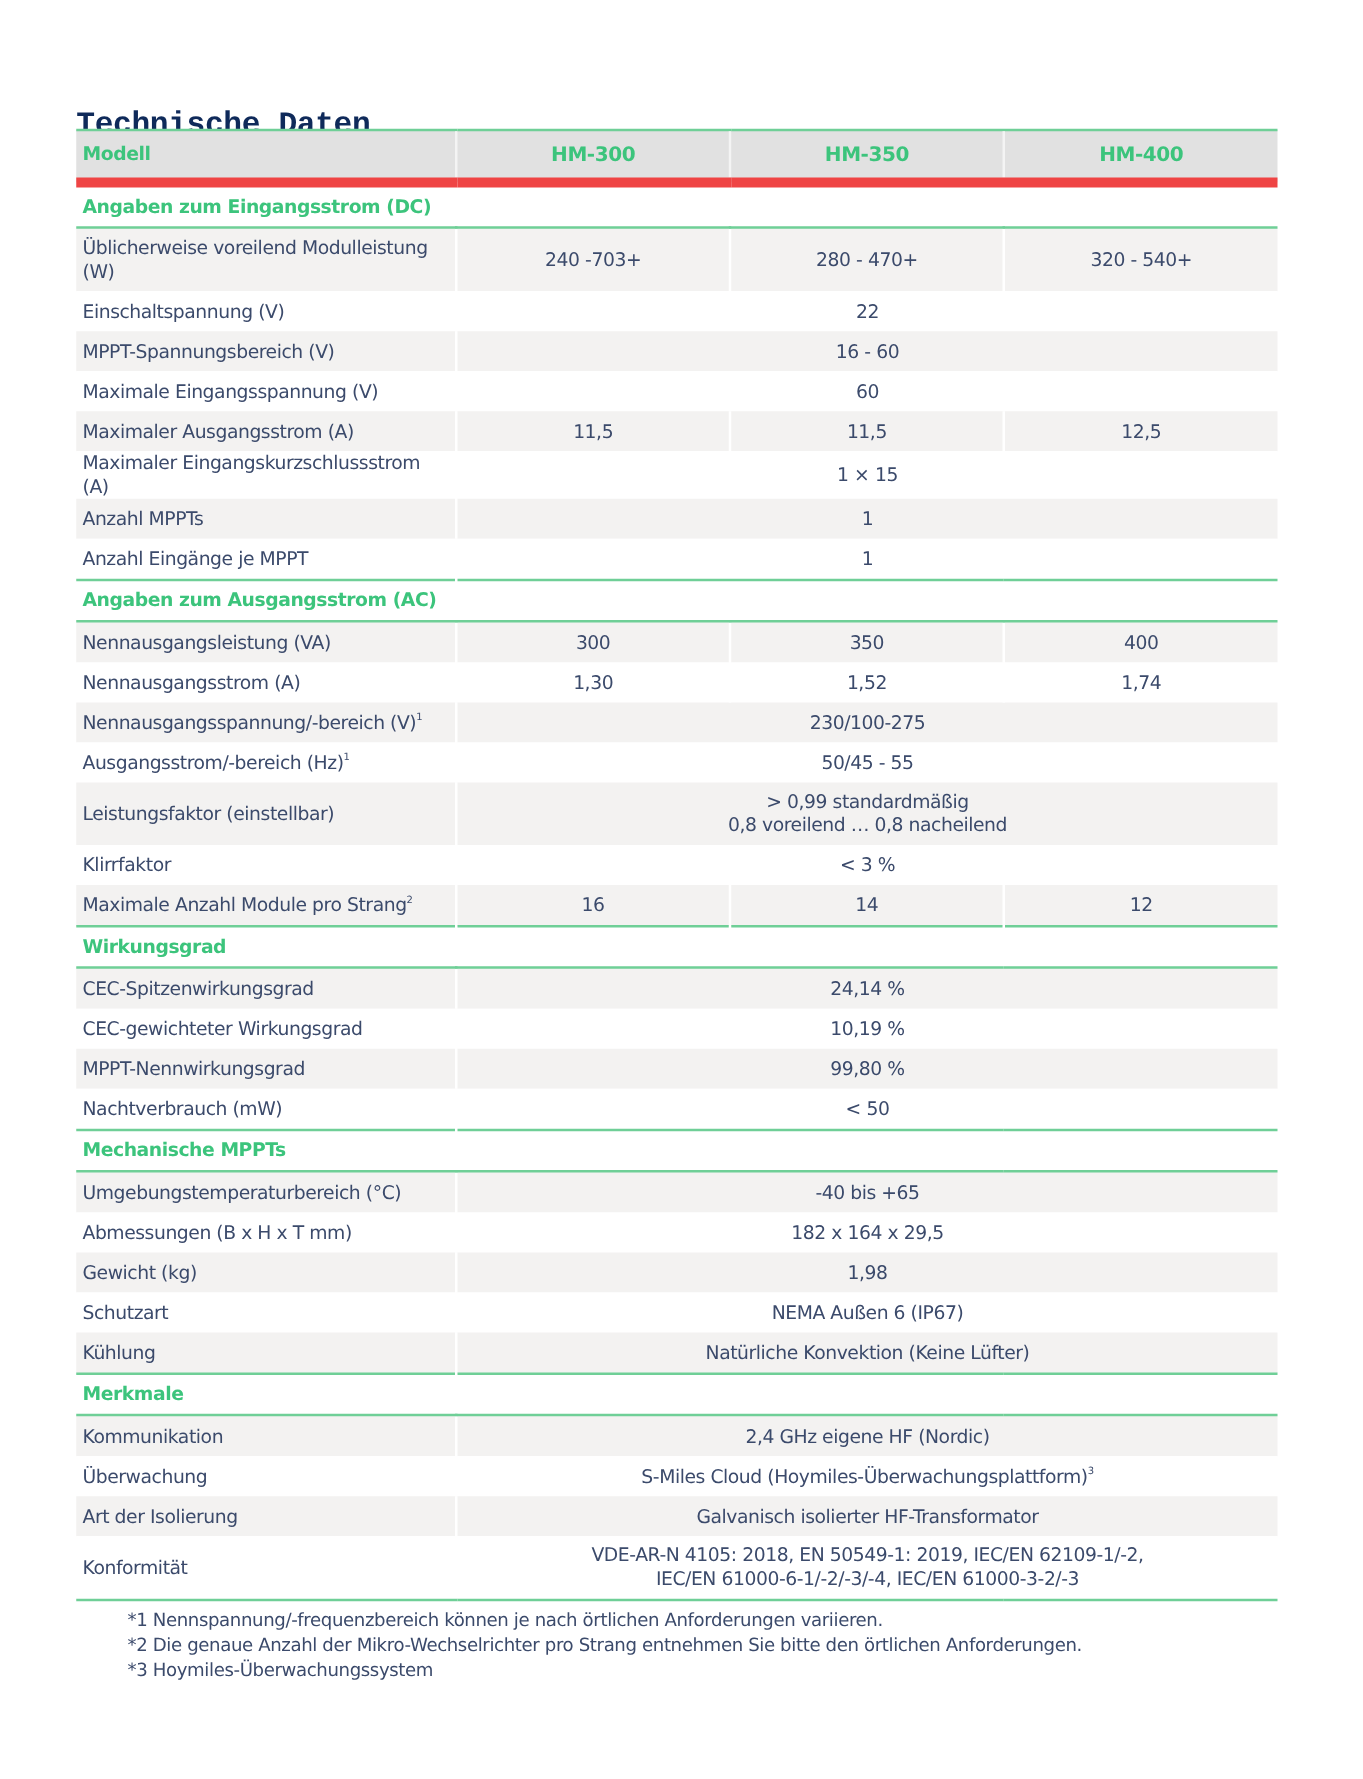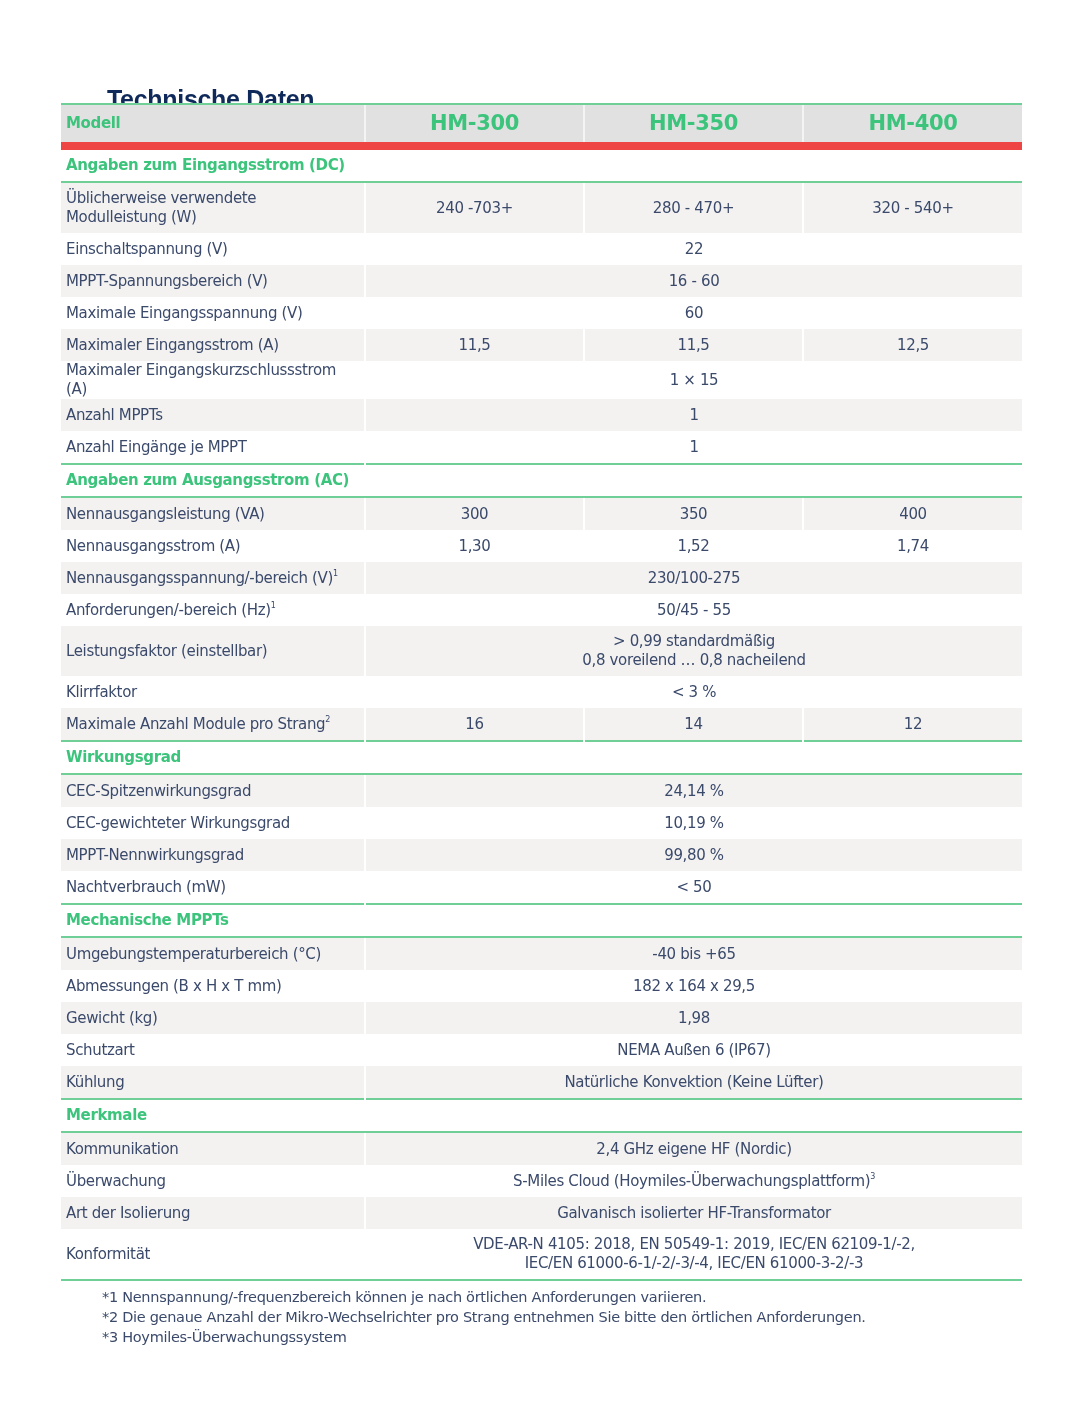--- a/index.html
+++ b/index.html
@@ -5,43 +5,42 @@
   html, body { margin: 0; padding: 0; background: #ffffff; }
   body {
     width: 1090px; height: 1423px; position: relative; overflow: hidden;
     font-family: "DejaVu Sans", "Liberation Sans", sans-serif;
     color: #3b4a6b;
   }
   .page-title {
     position: absolute; left: 61px; top: 68px;
     font-size: 25px; font-weight: bold; color: #0f2a5a;
     letter-spacing: -0.3px;
-    font-family: Liberation Sans, sans-serif;
-    margin-left: 46px;
+    font-family: Liberation Mono, monospace;
   }
   table.spec {
     position: absolute; left: 61px; top: 103px;
     width: 961px; border-collapse: collapse; table-layout: fixed;
     font-size: 15px;
   }
   table.spec col.c0 { width: 304px; }
   table.spec col.c1 { width: 219px; }
   table.spec col.c2 { width: 219px; }
   table.spec col.c3 { width: 219px; }
   table.spec td, table.spec th {
     padding: 0 5px; vertical-align: middle; line-height: 19px;
     letter-spacing: -0.35px;
   }
   tr.head th {
     background: #e1e1e1; height: 37px;
     border-top: 2px solid #6fcf97; border-bottom: 8px solid #ef4444;
     color: #3cc47c; font-weight: bold;
   }
   tr.head th.model { text-align: left; font-size: 15px; }
-  tr.head th.hm { text-align: center; font-size: 21px; border-left: 2px solid #f4f4f4; }
+  tr.head th.hm { text-align: center; font-size: 16px; border-left: 2px solid #f4f4f4; }
   tr.section td {
     height: 31px; background: #ffffff;
     color: #3cc47c; font-weight: bold; font-size: 15px;
     border-top: 2px solid #6fcf97; border-bottom: 2px solid #6fcf97;
   }
   tr.head + tr.section td { border-top: none; margin-top: 33px; }
   tr.row td { height: 32px; }
   tr.row.tall td { height: 50px; }
   tr.row.odd td { background: #f3f2f1; }
   tr.row.even td { background: #ffffff; }
@@ -73,39 +72,39 @@
       <th class="model">Modell</th>
       <th class="hm">HM-300</th>
       <th class="hm">HM-350</th>
       <th class="hm">HM-400</th>
     </tr>
 
     <tr class="section">
       <td colspan="4">Angaben zum Eingangsstrom (DC)</td>
     </tr>
     <tr class="row odd tall">
-      <td class="label">Üblicherweise verwendete Modulleistung (W)</td>
+      <td class="label">Üblicherweise voreilend Modulleistung (W)</td>
       <td class="val">240 -703+</td>
       <td class="val">280 - 470+</td>
       <td class="val">320 - 540+</td>
     </tr>
     <tr class="row even">
       <td class="label">Einschaltspannung (V)</td>
       <td class="val span" colspan="3">22</td>
     </tr>
     <tr class="row odd">
       <td class="label">MPPT-Spannungsbereich (V)</td>
       <td class="val span" colspan="3">16 - 60</td>
     </tr>
     <tr class="row even">
       <td class="label">Maximale Eingangsspannung (V)</td>
       <td class="val span" colspan="3">60</td>
     </tr>
     <tr class="row odd">
-      <td class="label">Maximaler Eingangsstrom (A)</td>
+      <td class="label">Maximaler Ausgangsstrom (A)</td>
       <td class="val">11,5</td>
       <td class="val">11,5</td>
       <td class="val">12,5</td>
     </tr>
     <tr class="row even">
       <td class="label">Maximaler Eingangskurzschlussstrom (A)</td>
       <td class="val span" colspan="3">1 × 15</td>
     </tr>
     <tr class="row odd">
       <td class="label">Anzahl MPPTs</td>
@@ -129,21 +128,21 @@
       <td class="label">Nennausgangsstrom (A)</td>
       <td class="val">1,30</td>
       <td class="val">1,52</td>
       <td class="val">1,74</td>
     </tr>
     <tr class="row odd">
       <td class="label"><span>Nennausgangsspannung/-bereich (V)</span><sup>1</sup></td>
       <td class="val span" colspan="3">230/100-275</td>
     </tr>
     <tr class="row even">
-      <td class="label"><span>Anforderungen/-bereich (Hz)</span><sup>1</sup></td>
+      <td class="label"><span>Ausgangsstrom/-bereich (Hz)</span><sup>1</sup></td>
       <td class="val span" colspan="3">50/45 - 55</td>
     </tr>
     <tr class="row odd tall">
       <td class="label">Leistungsfaktor (einstellbar)</td>
       <td class="val span" colspan="3">
         <div>&gt; 0,99 standardmäßig</div>
         <div>0,8 voreilend … 0,8 nacheilend</div>
       </td>
     </tr>
     <tr class="row even">

